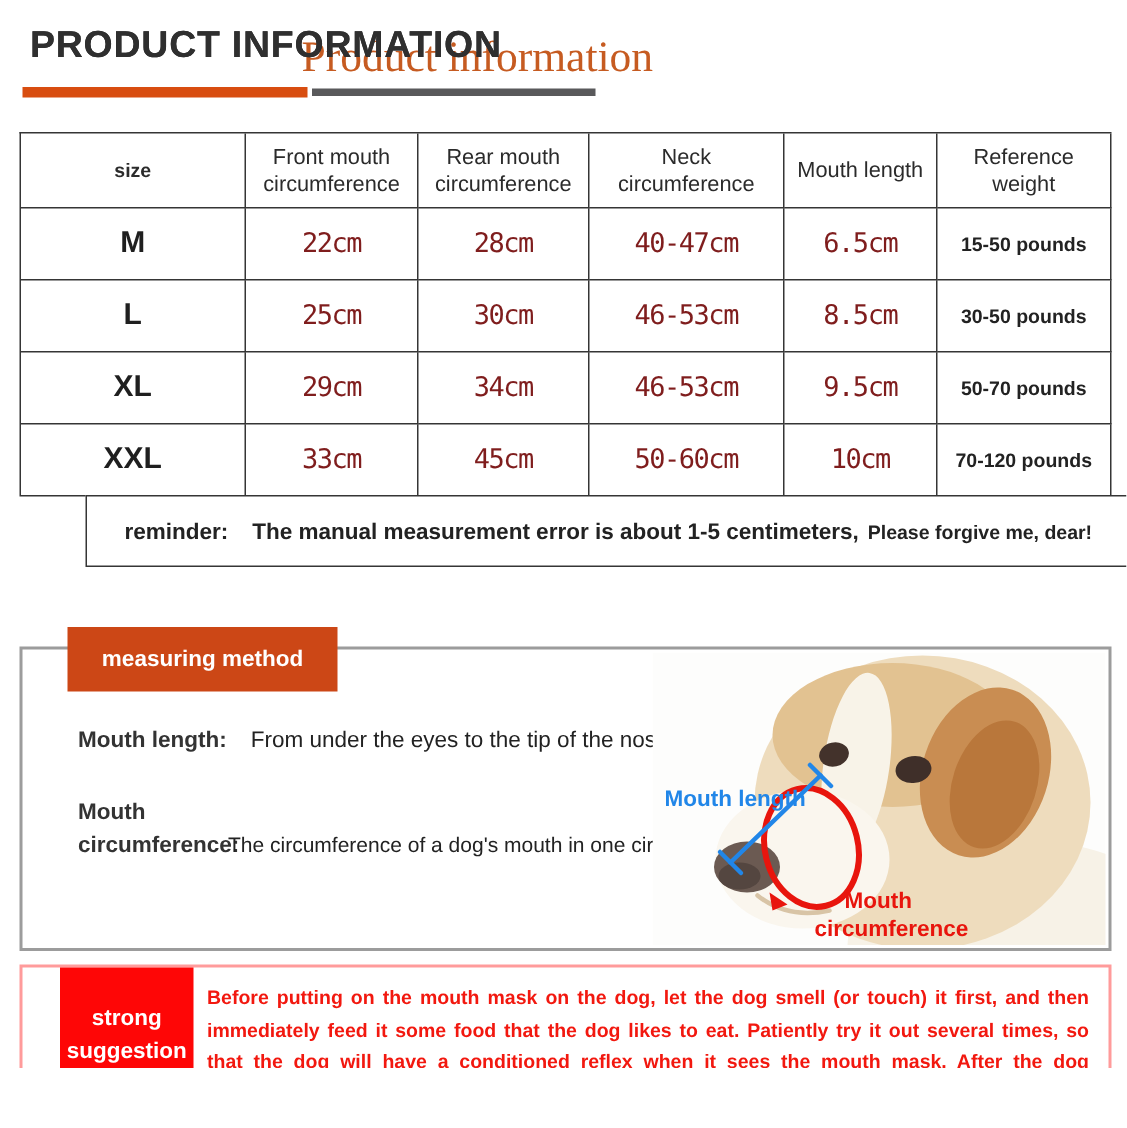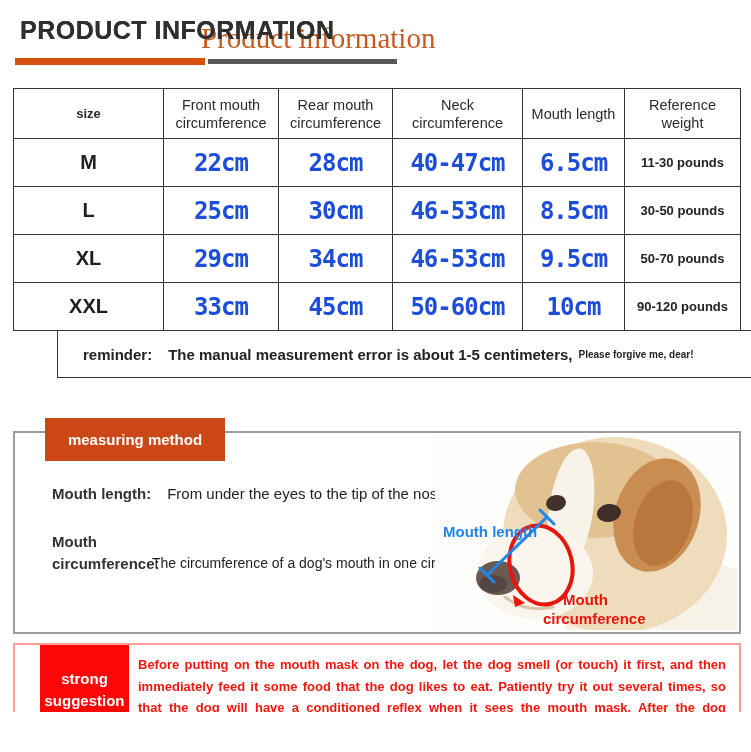--- a/index.html
+++ b/index.html
@@ -32,33 +32,33 @@
   }
   .size-table .cell {
     border-right:1px solid #353535; border-bottom:1px solid #353535;
     display:flex; align-items:center; justify-content:center; text-align:center;
     padding:2px 3px;
   }
   .hcell { height:50px; font-size:14.5px; color:#2b2b2b; line-height:18px; }
   .hcell.size-h { font-size:13px; font-weight:bold; }
   .dcell { height:48px; }
   .size-val { font-size:20px; font-weight:bold; color:#1f1f1f; }
-  .num-val  { font-family:"DejaVu Sans Mono", monospace; font-size:24px; font-weight:bold;
-              color:#1d4ed8; letter-spacing:-1px; white-space:nowrap; }
+  .num-val  { font-family:"DejaVu Sans Mono", monospace; font-size:18px; font-weight:normal;
+              color:#7f1d1d; letter-spacing:-1px; white-space:nowrap; }
   .wt-val   { font-size:13px; font-weight:600; color:#222; }
 
   
   .reminder {
     position:absolute; left:13px; top:330px; width:728px; height:48px;
     border:1px solid #353535; background:#fff;
     display:flex; align-items:center; padding-left:25px; white-space:nowrap;margin-left:44px;
   }
   .reminder .r-label { font-size:15px; font-weight:bold; color:#222; margin-right:16px; }
   .reminder .r-text  { font-size:15px; font-weight:600; color:#222; margin-right:6px; }
-  .reminder .r-suffix{ font-size:10px; font-weight:600; color:#222; }
+  .reminder .r-suffix{ font-size:13px; font-weight:600; color:#222; }
 
   
   .measure-box {
     position:absolute; left:13px; top:431px; width:728px; height:203px;
     border:2px solid #9c9c9c; background:#fff;
   }
   .measure-badge {
     position:absolute; left:45px; top:418px; width:180px; height:43px; z-index:4;
     background:#cc4716; color:#fff; font-size:15px; font-weight:bold;
     display:flex; align-items:center; justify-content:center;
@@ -105,42 +105,42 @@
     <div class="cell hcell">Rear mouth circumference</div>
     <div class="cell hcell">Neck circumference</div>
     <div class="cell hcell">Mouth length</div>
     <div class="cell hcell">Reference weight</div>
 
     <div class="cell dcell size-val">M</div>
     <div class="cell dcell num-val">22cm</div>
     <div class="cell dcell num-val">28cm</div>
     <div class="cell dcell num-val">40-47cm</div>
     <div class="cell dcell num-val">6.5cm</div>
-    <div class="cell dcell wt-val">11-30 pounds</div>
+    <div class="cell dcell wt-val">15-50 pounds</div>
 
     <div class="cell dcell size-val">L</div>
     <div class="cell dcell num-val">25cm</div>
     <div class="cell dcell num-val">30cm</div>
     <div class="cell dcell num-val">46-53cm</div>
     <div class="cell dcell num-val">8.5cm</div>
     <div class="cell dcell wt-val">30-50 pounds</div>
 
     <div class="cell dcell size-val">XL</div>
     <div class="cell dcell num-val">29cm</div>
     <div class="cell dcell num-val">34cm</div>
     <div class="cell dcell num-val">46-53cm</div>
     <div class="cell dcell num-val">9.5cm</div>
     <div class="cell dcell wt-val">50-70 pounds</div>
 
     <div class="cell dcell size-val">XXL</div>
     <div class="cell dcell num-val">33cm</div>
     <div class="cell dcell num-val">45cm</div>
     <div class="cell dcell num-val">50-60cm</div>
     <div class="cell dcell num-val">10cm</div>
-    <div class="cell dcell wt-val">90-120 pounds</div>
+    <div class="cell dcell wt-val">70-120 pounds</div>
   </div>
 
   <div class="reminder">
     <span class="r-label">reminder:</span>
     <span class="r-text">The manual measurement error is about 1-5 centimeters,</span>
     <span class="r-suffix">Please forgive me, dear!</span>
   </div>
 
   <div class="measure-badge">measuring method</div>
   <div class="measure-box">

